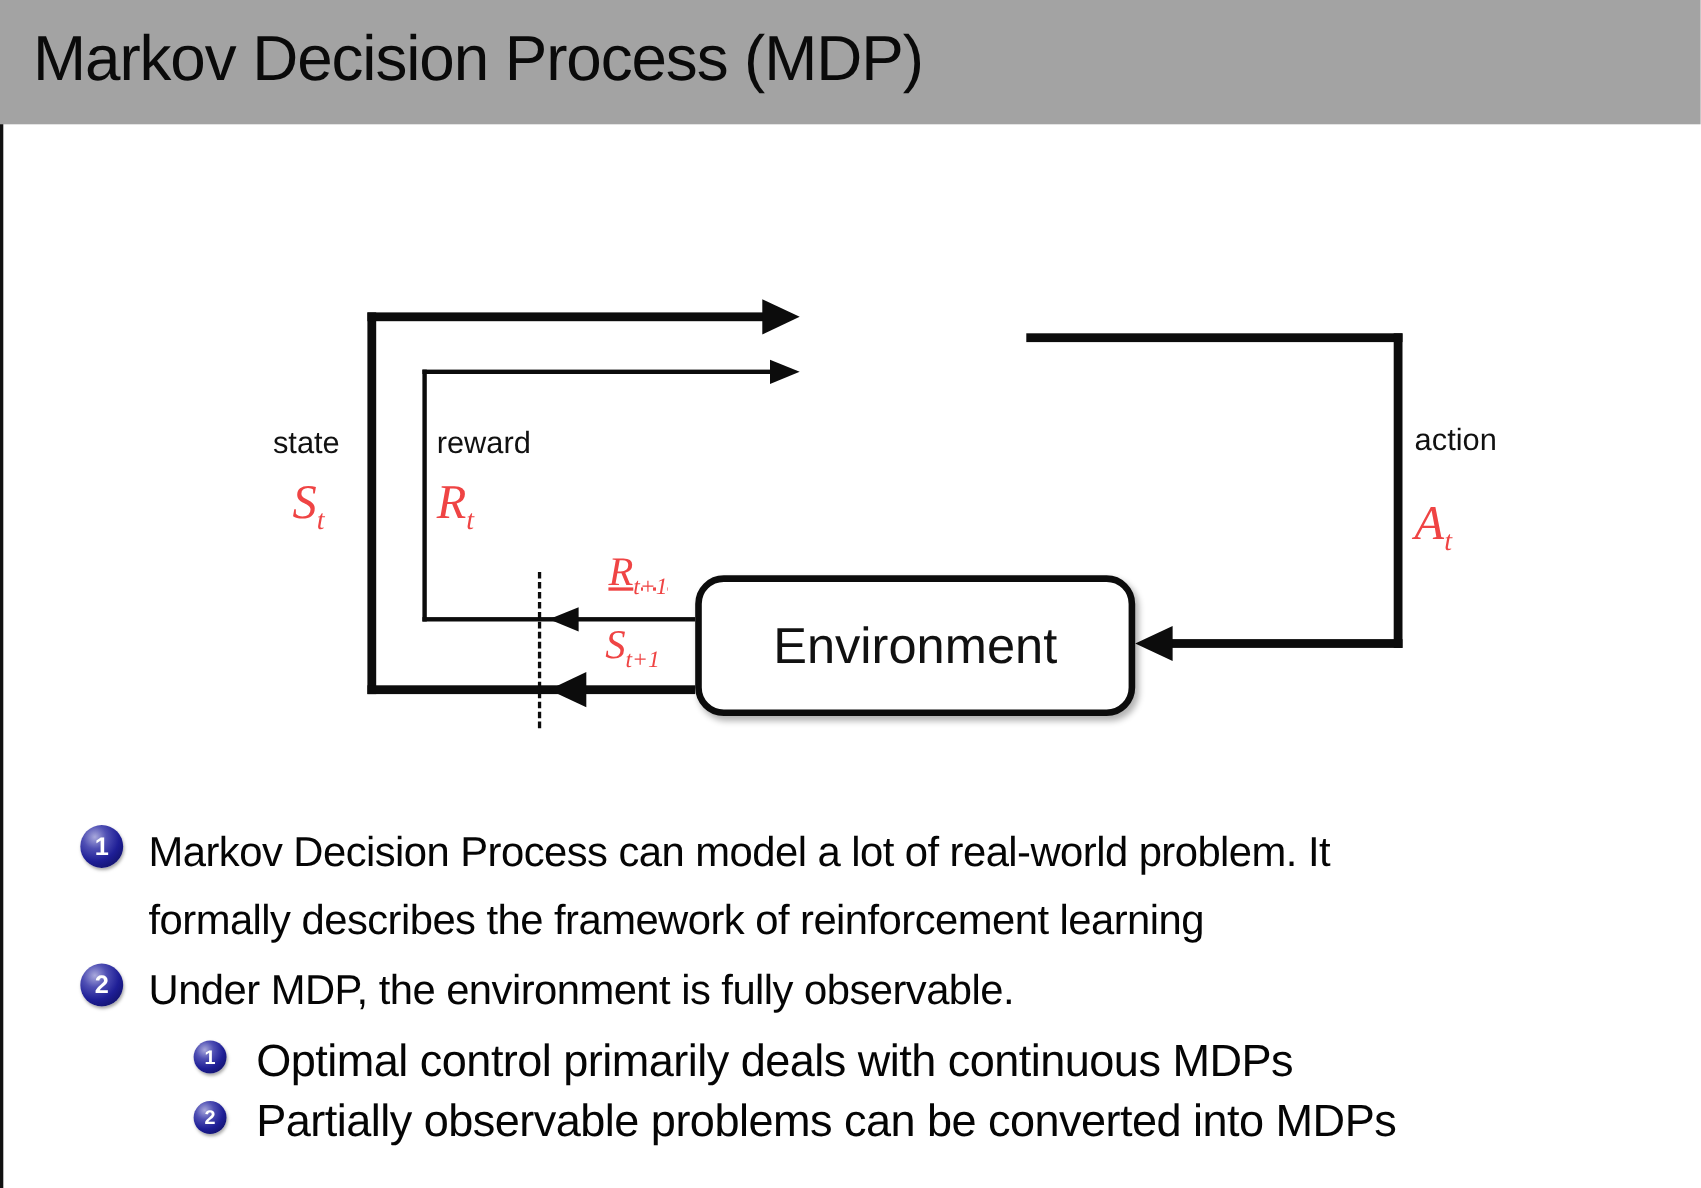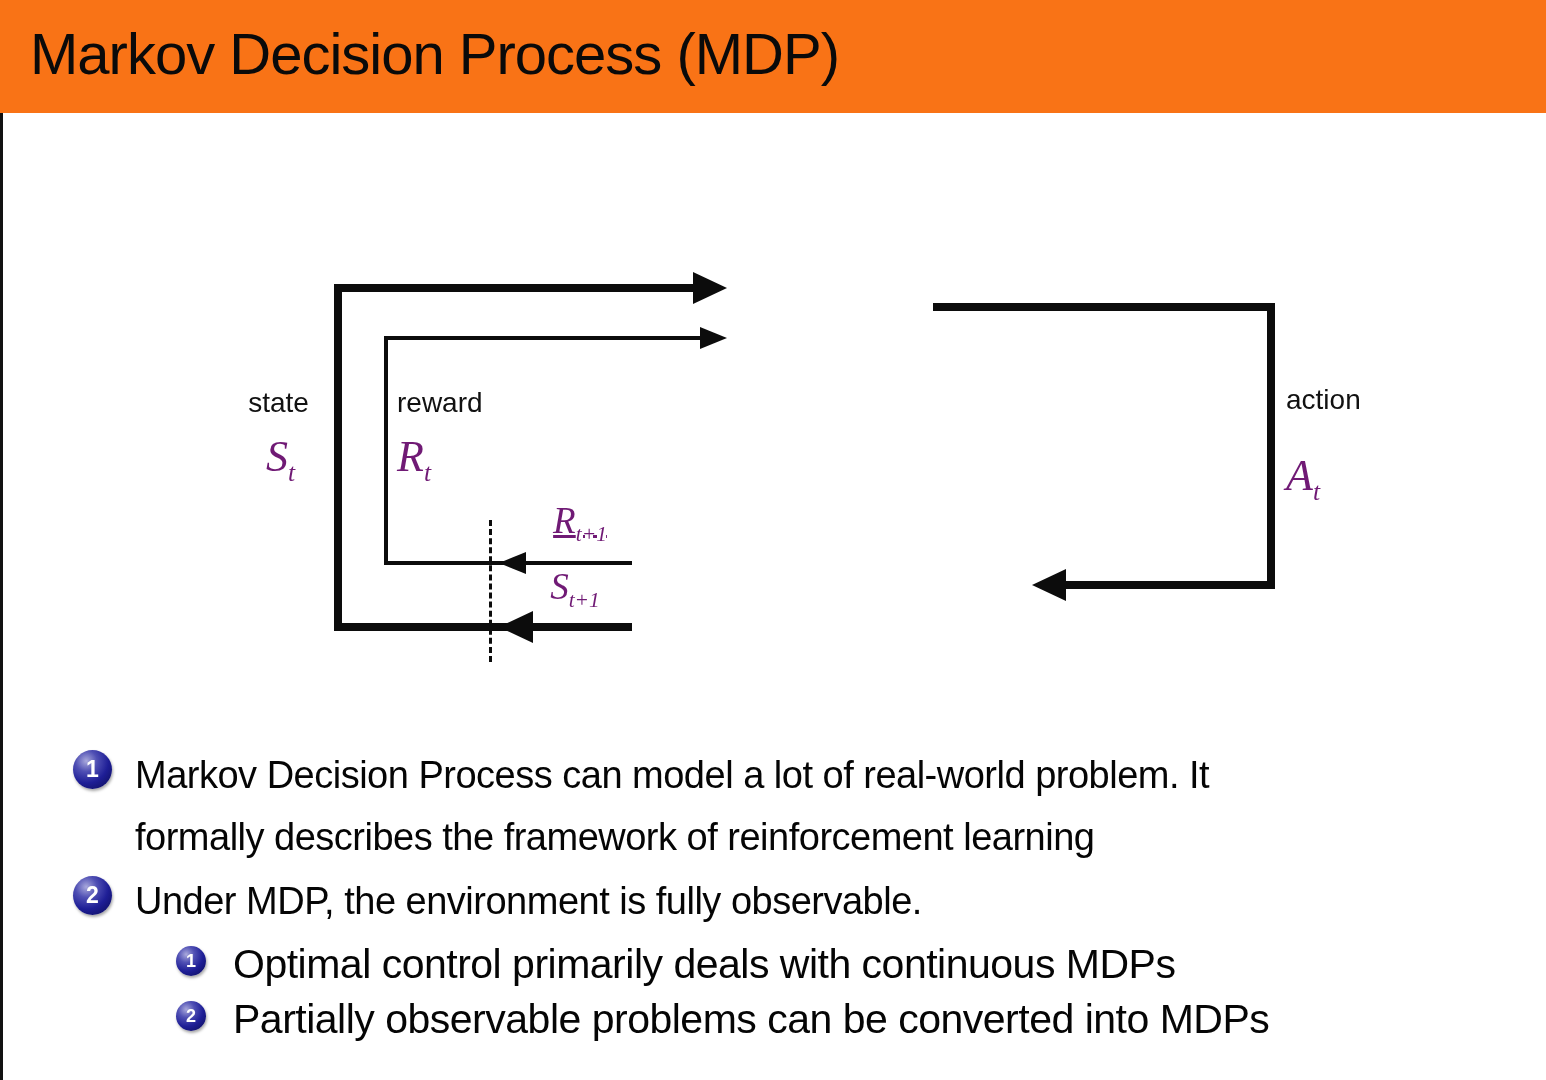--- a/index.html
+++ b/index.html
@@ -12,21 +12,21 @@
     color: #000;
     overflow: hidden;
   }
   .left-edge {
     position: absolute; left: 0; top: 0; width: 3px; height: 1080px;
     background: #111;
   }
   
   .title-band {
     position: absolute; left: 0; top: 0; width: 1546px; height: 113px;
-    background: #f97316;
+    background: #a3a3a3;
   }
   .slide-title {
     position: absolute; left: 30px; top: 20px;
     font-size: 58px; letter-spacing: -1px; color: #0a0a0a;
     font-weight: normal;
   }
   
   .diagram { position: absolute; left: 0; top: 0; width: 1546px; height: 720px; }
   .node {
     position: absolute; background: #fff; border: 6px solid #0c0c0c;
@@ -44,21 +44,21 @@
   
   .arr { position: absolute; width: 0; height: 0; }
   .arr-right-big  { border-left: 34px solid #0c0c0c; border-top: 16px solid transparent; border-bottom: 16px solid transparent; }
   .arr-right-sm   { border-left: 27px solid #0c0c0c; border-top: 11px solid transparent; border-bottom: 11px solid transparent; }
   .arr-left-big   { border-right: 34px solid #0c0c0c; border-top: 16px solid transparent; border-bottom: 16px solid transparent; }
   .arr-left-sm    { border-right: 27px solid #0c0c0c; border-top: 11px solid transparent; border-bottom: 11px solid transparent; }
   
   .dlabel { position: absolute; font-size: 28px; color: #111; }
   .math {
     position: absolute; font-family: "Liberation Serif", serif; font-style: italic;
-    font-size: 44px; color: #701a75;
+    font-size: 44px; color: #ef4444;
   }
   .math sub { font-size: 0.58em; font-style: italic; line-height: 0; }
   .math-sm { font-size: 37px; }
   
   .ball {
     position: absolute; border-radius: 50%;
     background: radial-gradient(circle at 34% 28%, #a9a9dc 0%, #5050b4 28%, #1e1e96 58%, #0a0a50 100%);
     color: #fff; display: flex; align-items: center; justify-content: center;
     font-weight: bold; box-shadow: 1px 2px 3px rgba(0,0,0,0.35);
   }
@@ -93,20 +93,23 @@
   <div class="hline" style="left:384px; top:561px; width:248px; height:4px;"></div>
   <div class="arr arr-left-sm" style="left:499px; top:552px;"></div>
 
   <div class="hline" style="left:933px; top:303px; width:342px; height:8px;"></div>
   <div class="vline" style="left:1267px; top:303px; width:8px; height:286px;"></div>
   <div class="hline" style="left:1055px; top:581px; width:220px; height:8px;"></div>
   <div class="arr arr-left-big" style="left:1032px; top:569px;"></div>
 
   <div class="dashed-line"></div>
 
+  <div class="node env-box">
+    <span>Environment</span>
+  </div>
 
   <div class="dlabel" style="left:231px; top:387px; width:95px; text-align:center;">state</div>
   <div class="math" style="left:233px; top:431px; width:95px; text-align:center;">
     <span>S</span><sub>t</sub>
   </div>
 
   <div class="dlabel" style="left:397px; top:387px;">reward</div>
   <div class="math" style="left:397px; top:431px;">
     <span>R</span><sub>t</sub>
   </div>

